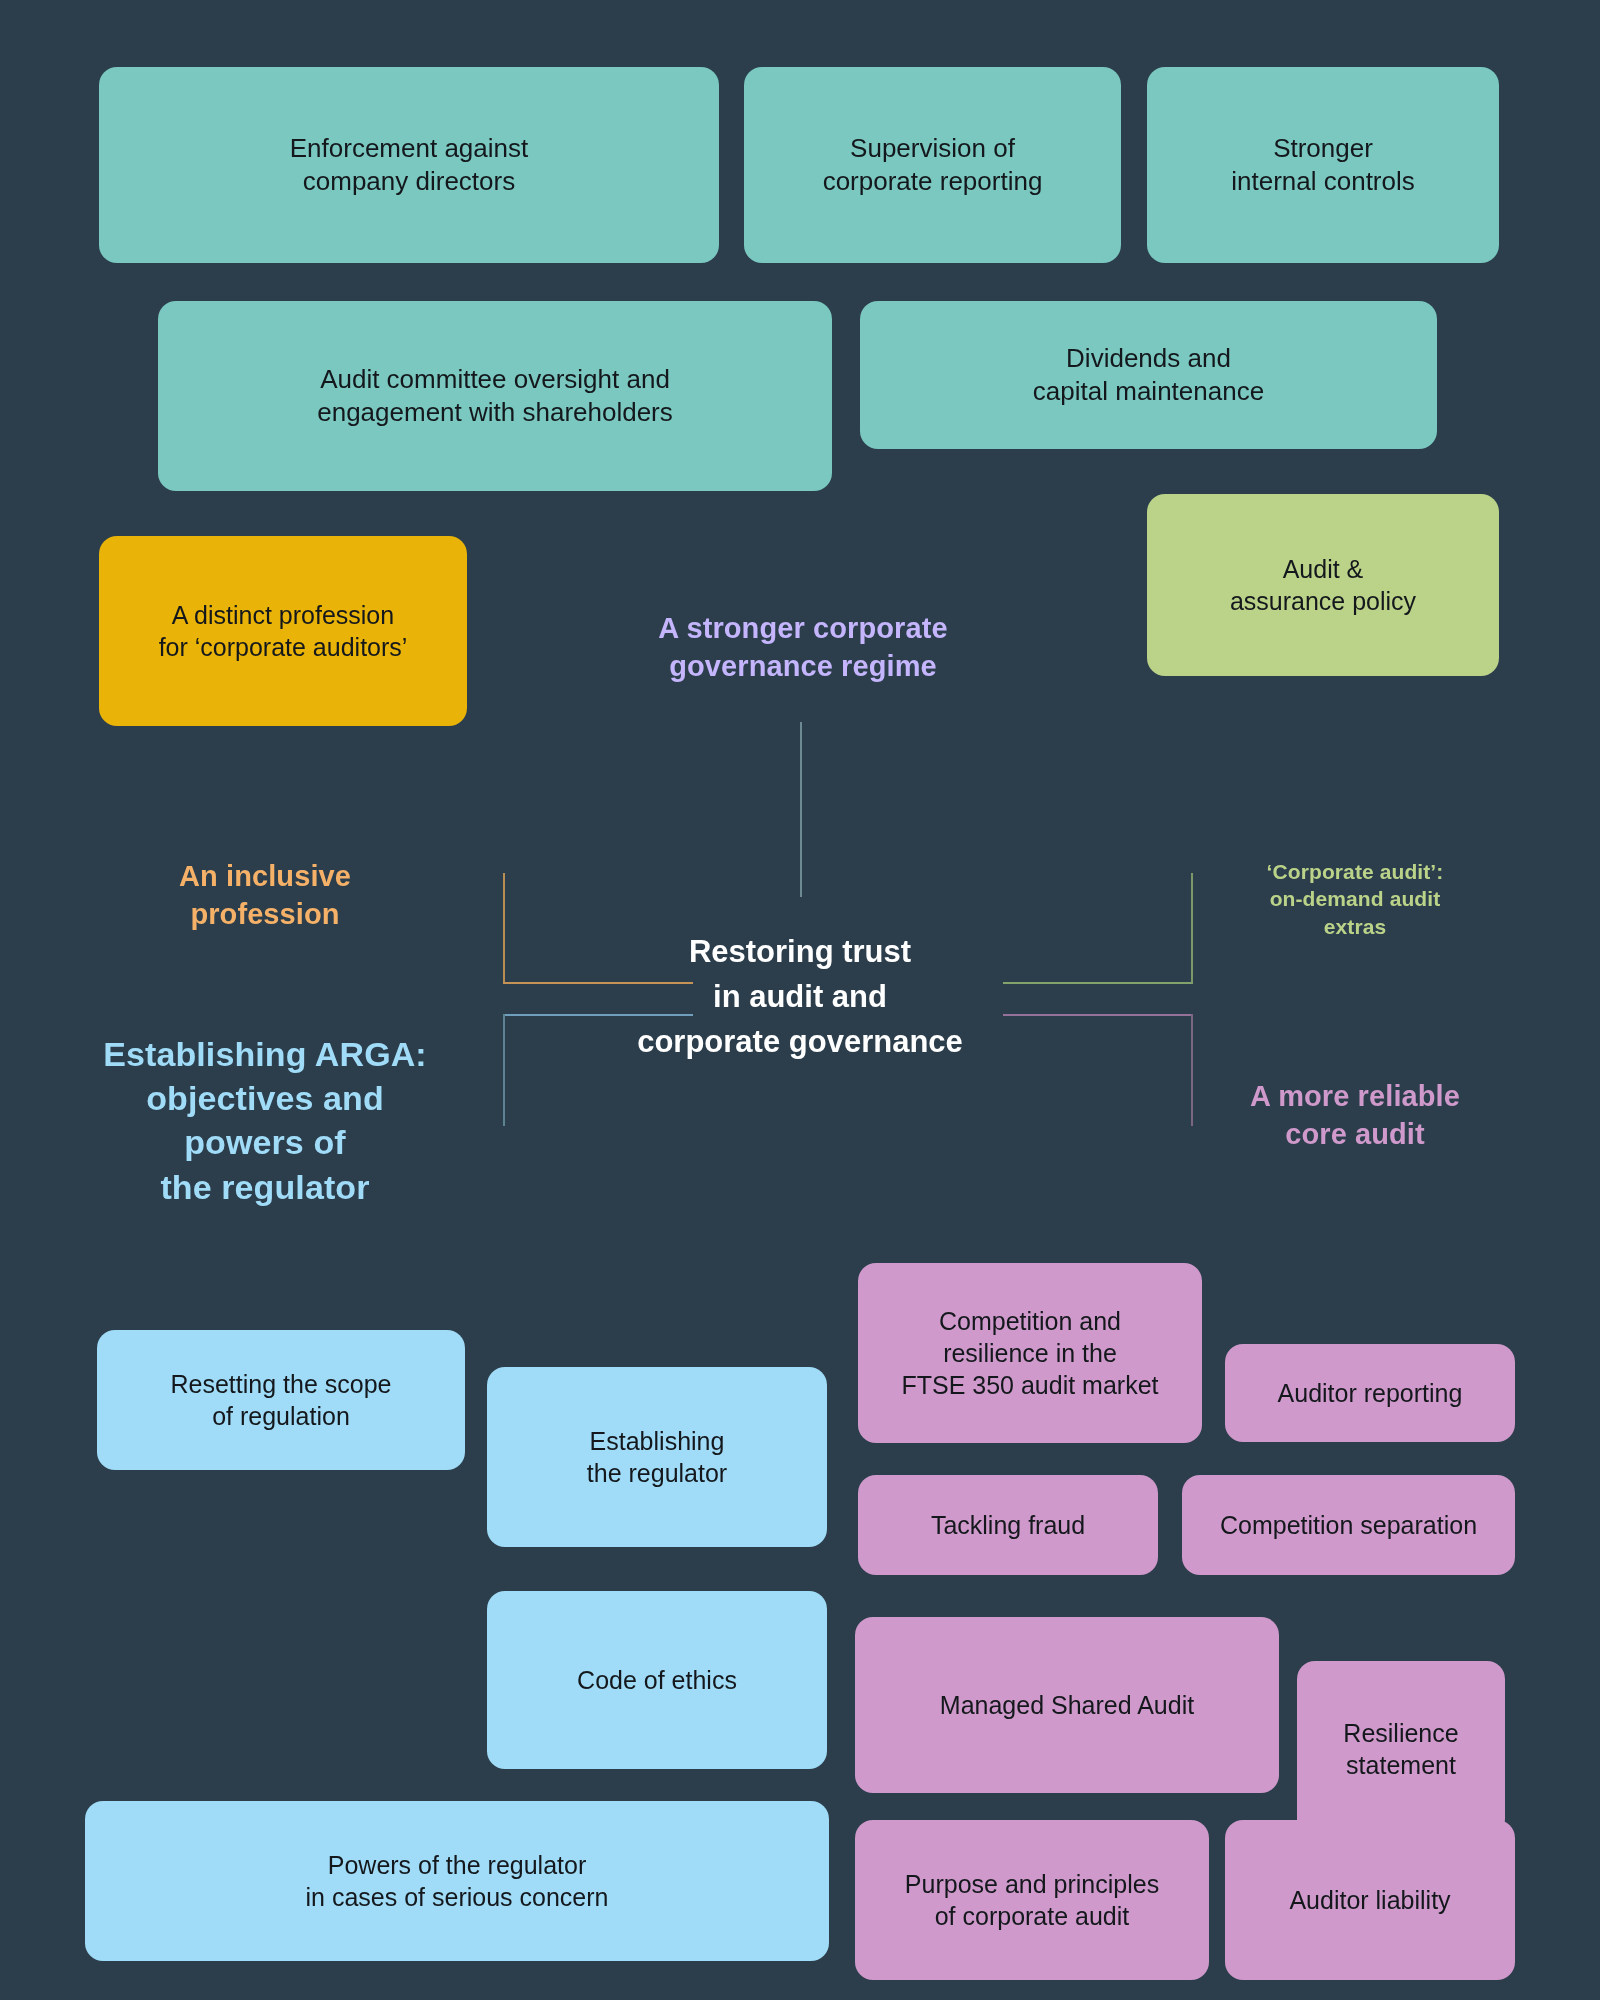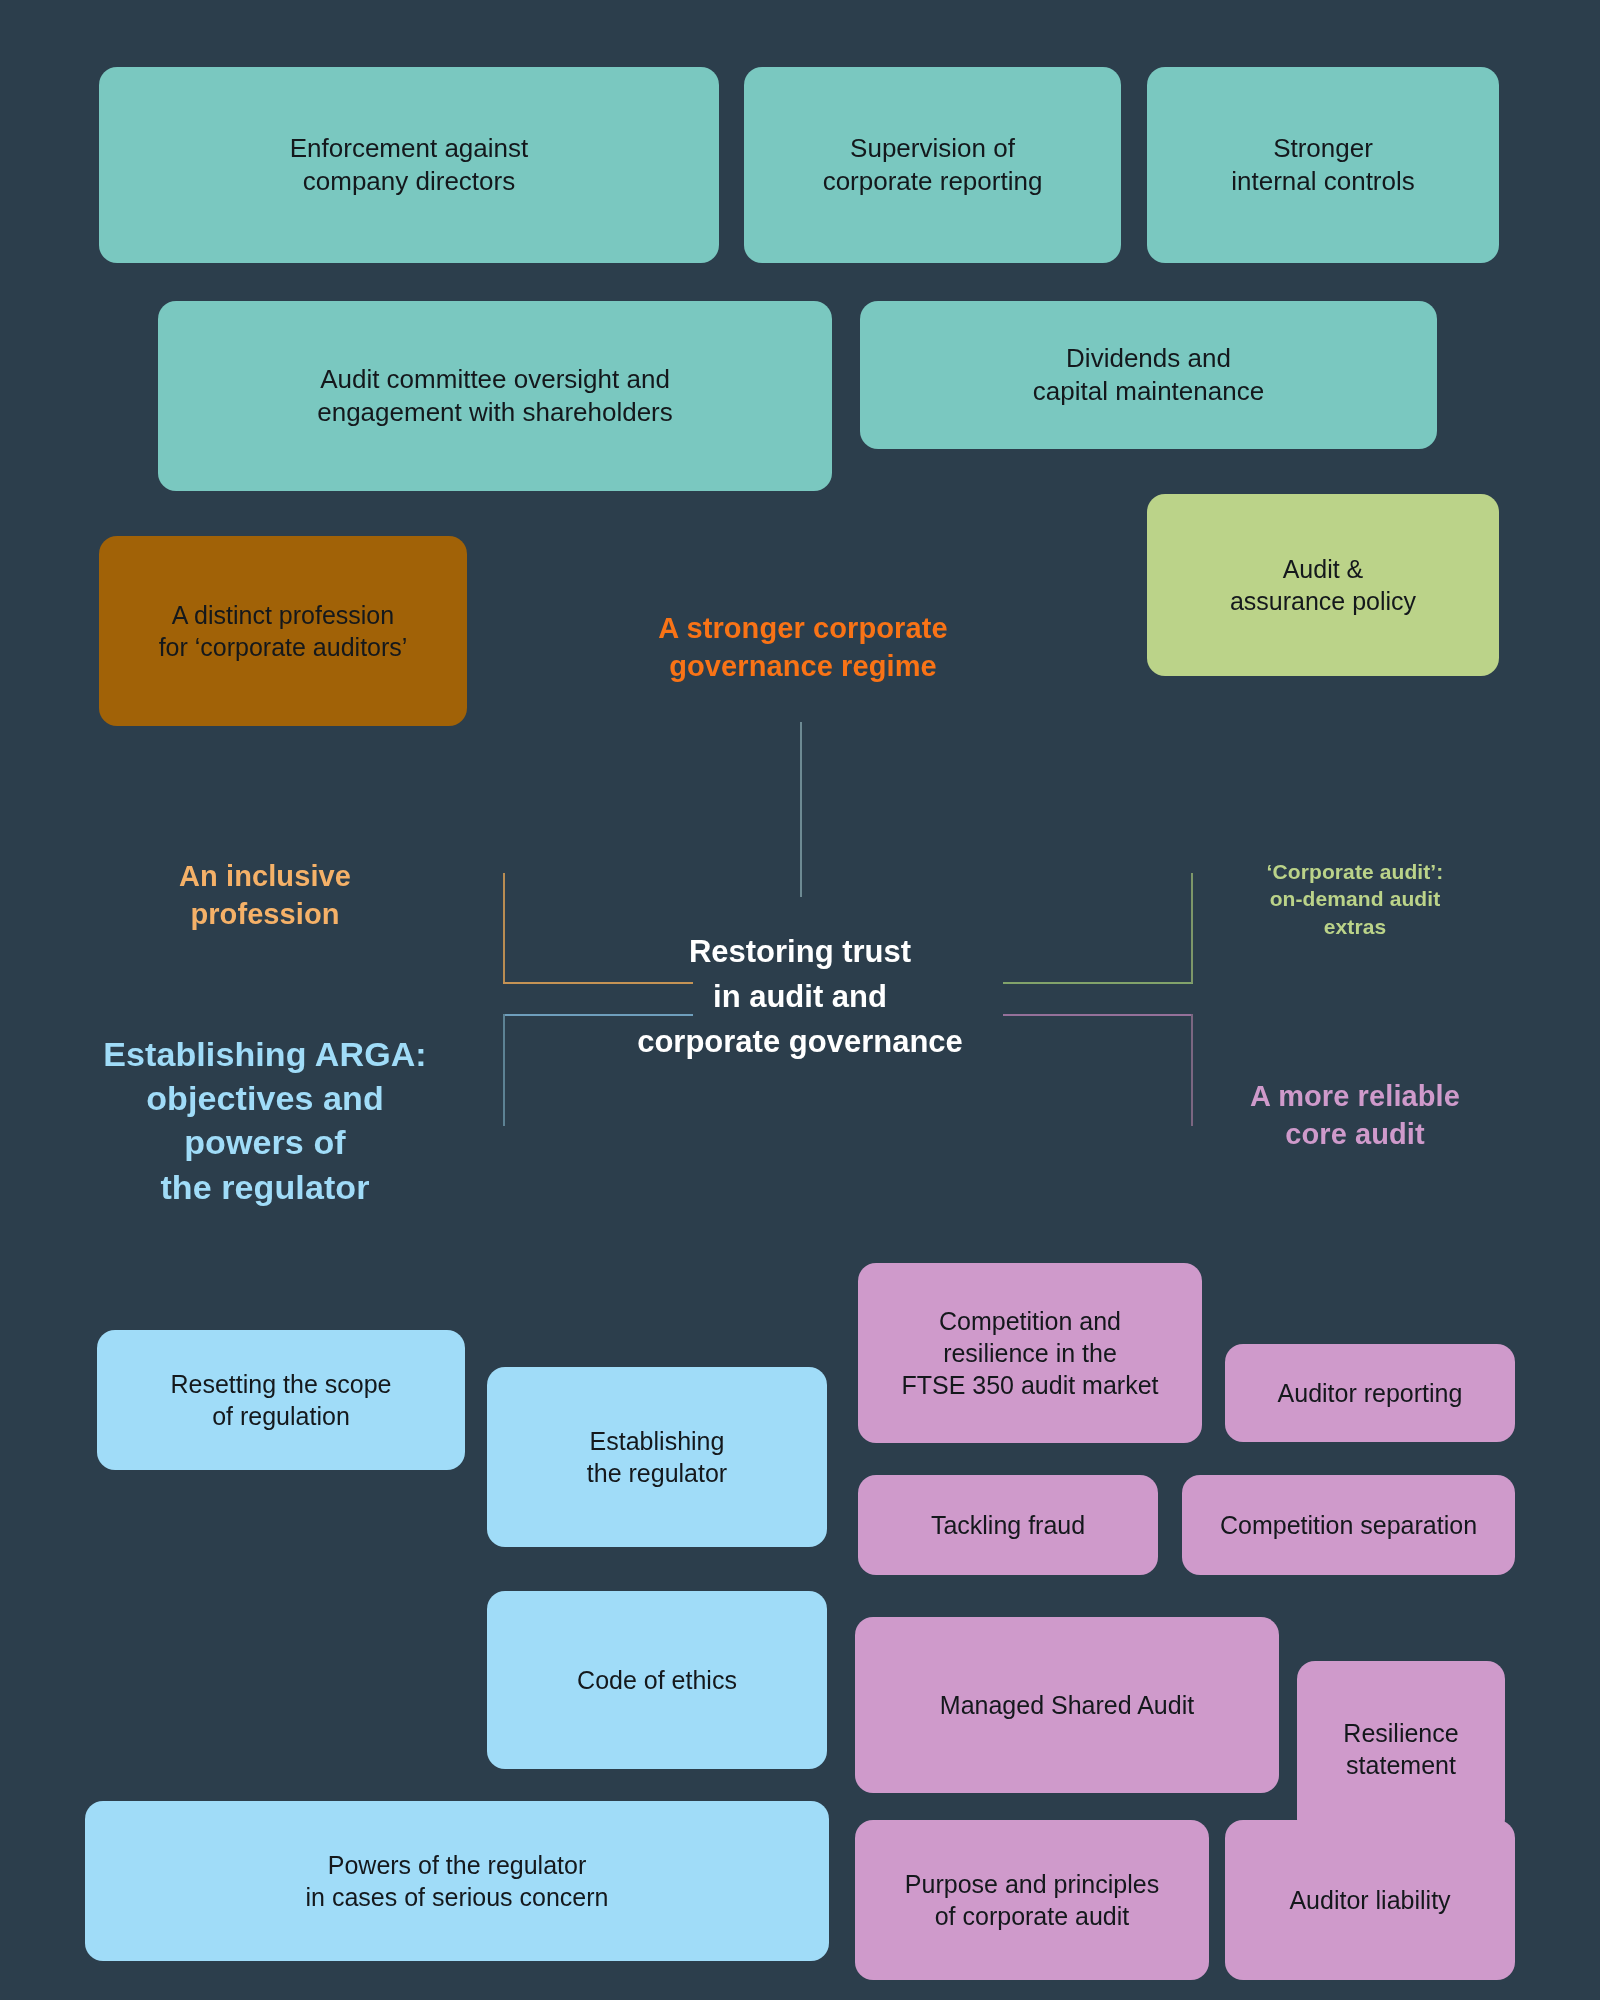--- a/index.html
+++ b/index.html
@@ -22,34 +22,34 @@
     align-items: center;
     justify-content: center;
     text-align: center;
     color: #14181c;
     line-height: 1.28;
     box-sizing: border-box;
     padding: 6px 12px;
     white-space: pre-line;
   }
   .teal  { background: #7ac8c0; }
-  .orange{ background: #a16207; }
+  .orange{ background: #eab308; }
   .green { background: #bbd389; }
   .blue  { background: #a0dcf8; }
   .pink  { background: #cf9acb; }
 
   .label {
     position: absolute;
     font-weight: bold;
     text-align: center;
     line-height: 1.30;
     white-space: pre-line;
     letter-spacing: 0.1px;
   }
-  .lbl-teal   { color: #f97316; }
+  .lbl-teal   { color: #c4b5fd; }
   .lbl-orange { color: #f5b168; }
   .lbl-green  { color: #bbd389; }
   .lbl-blue   { color: #a0dcf8; }
   .lbl-pink   { color: #cf9acb; }
 
   .hub {
     position: absolute;
     color: #ffffff;
     font-weight: bold;
     text-align: center;

